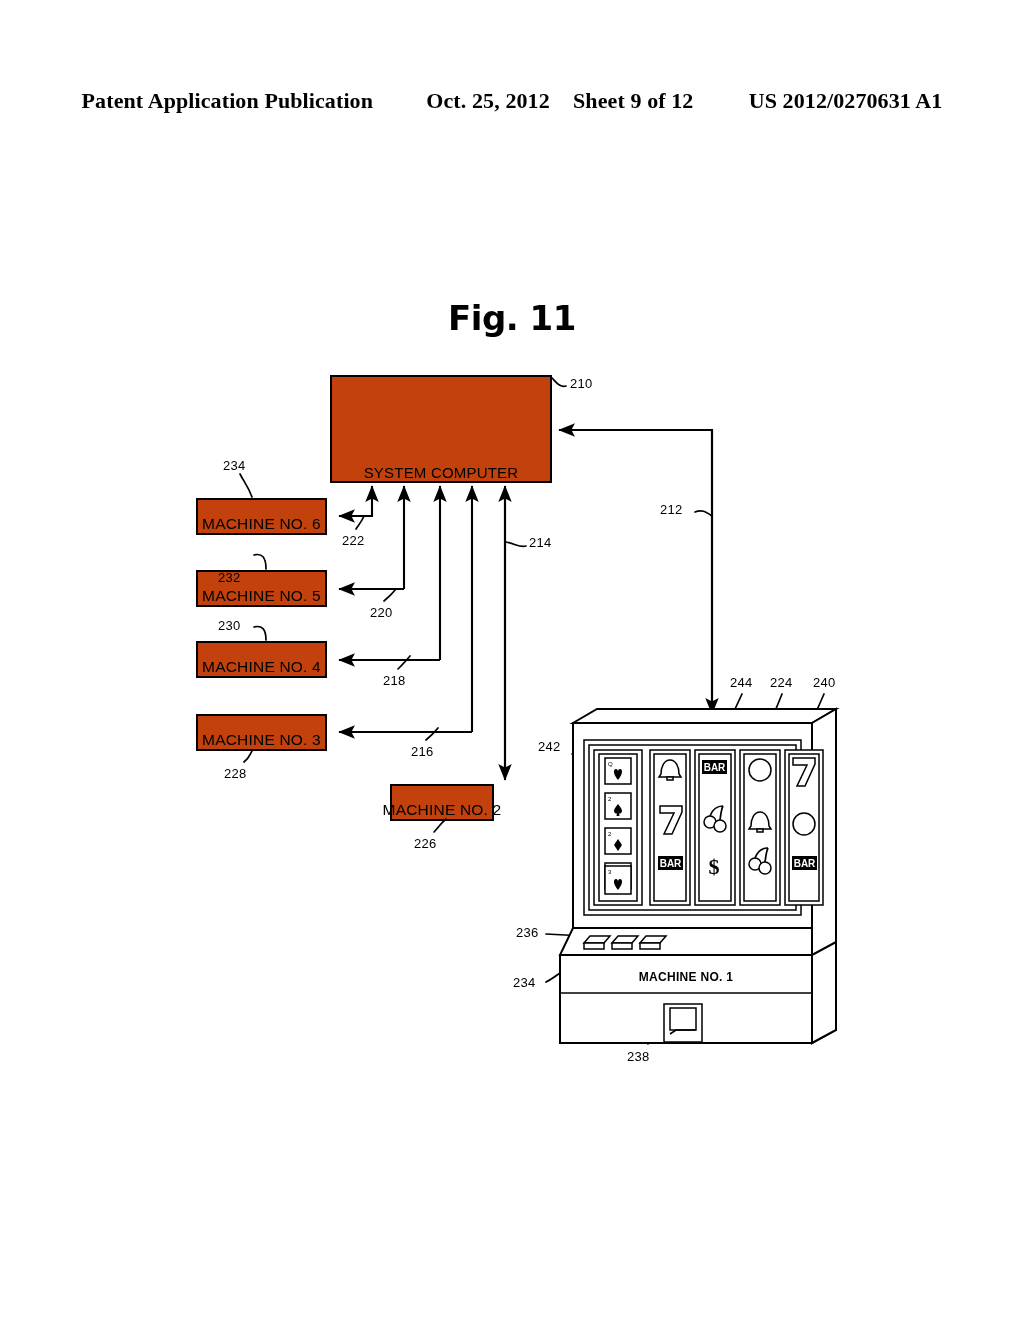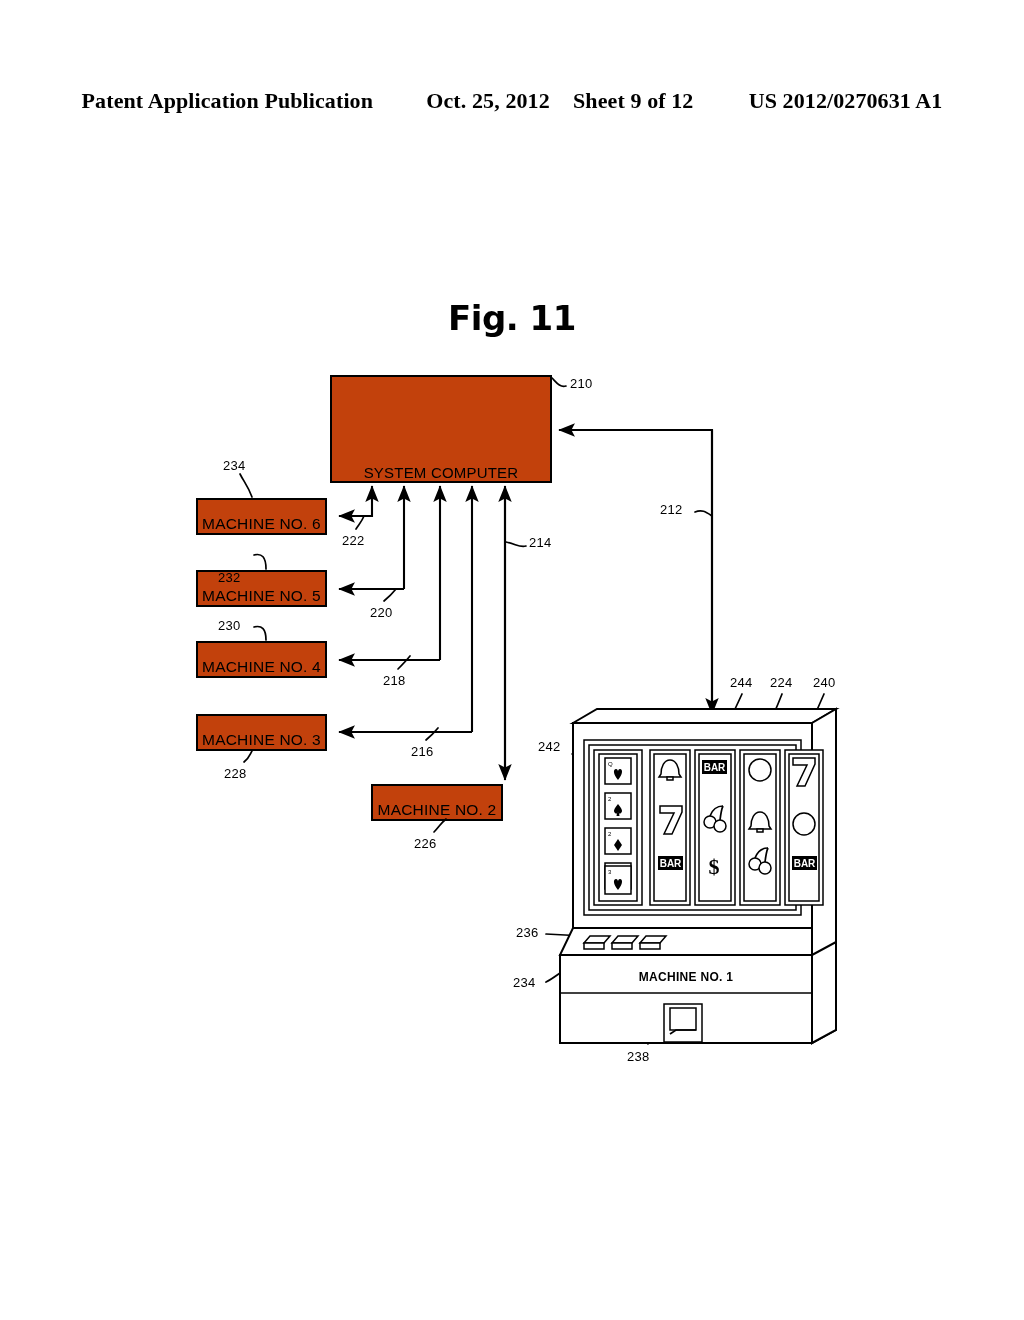--- a/index.html
+++ b/index.html
@@ -67,21 +67,21 @@
     left: 330px; top: 375px; width: 222px; height: 108px;
     font-size: 15px;
   }
   .box-mach {
     width: 131px; height: 37px; font-size: 15.5px;
   }
   .m6 { left: 196px; top: 498px; }
   .m5 { left: 196px; top: 570px; }
   .m4 { left: 196px; top: 641px; }
   .m3 { left: 196px; top: 714px; }
-  .m2 { left: 371px; top: 784px; width: 132px; }
+  .m2 { left: 390px; top: 784px; width: 104px; }
 
   
   .ref {
     position: absolute;
     font-family: "Liberation Sans", sans-serif;
     font-size: 13px;
     letter-spacing: 0.3px;
     white-space: nowrap;
     color: #000;
   }

